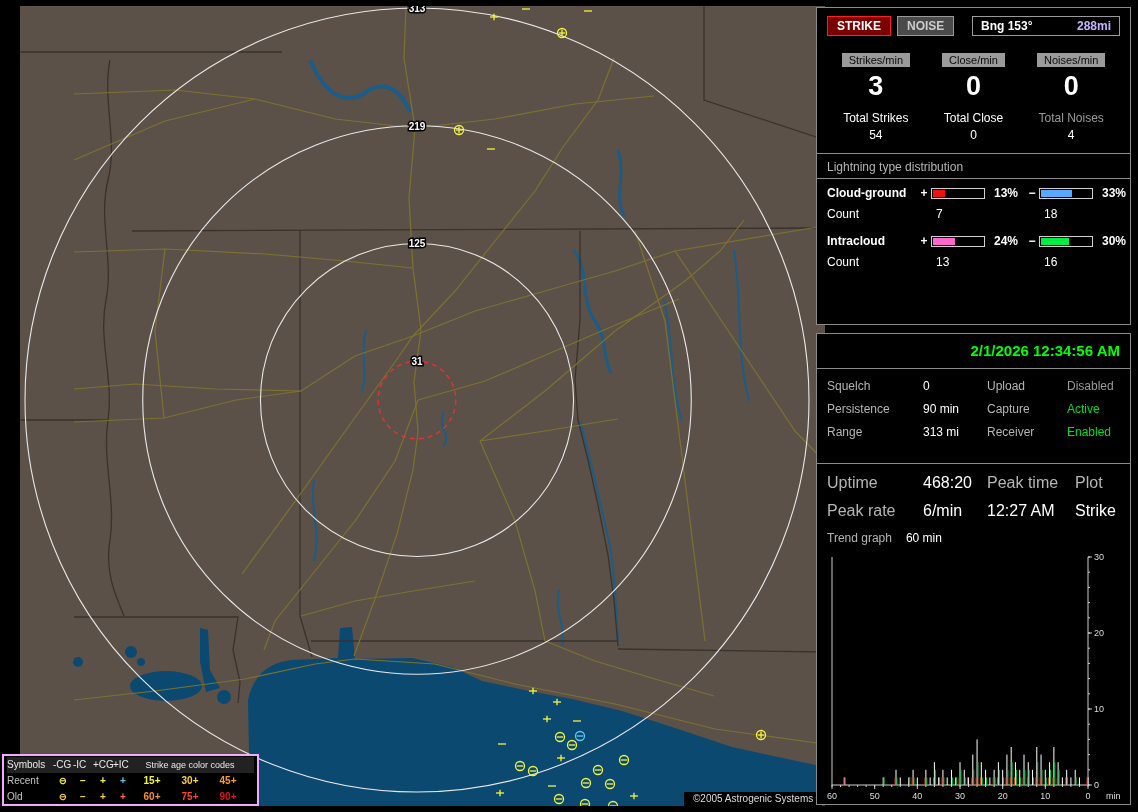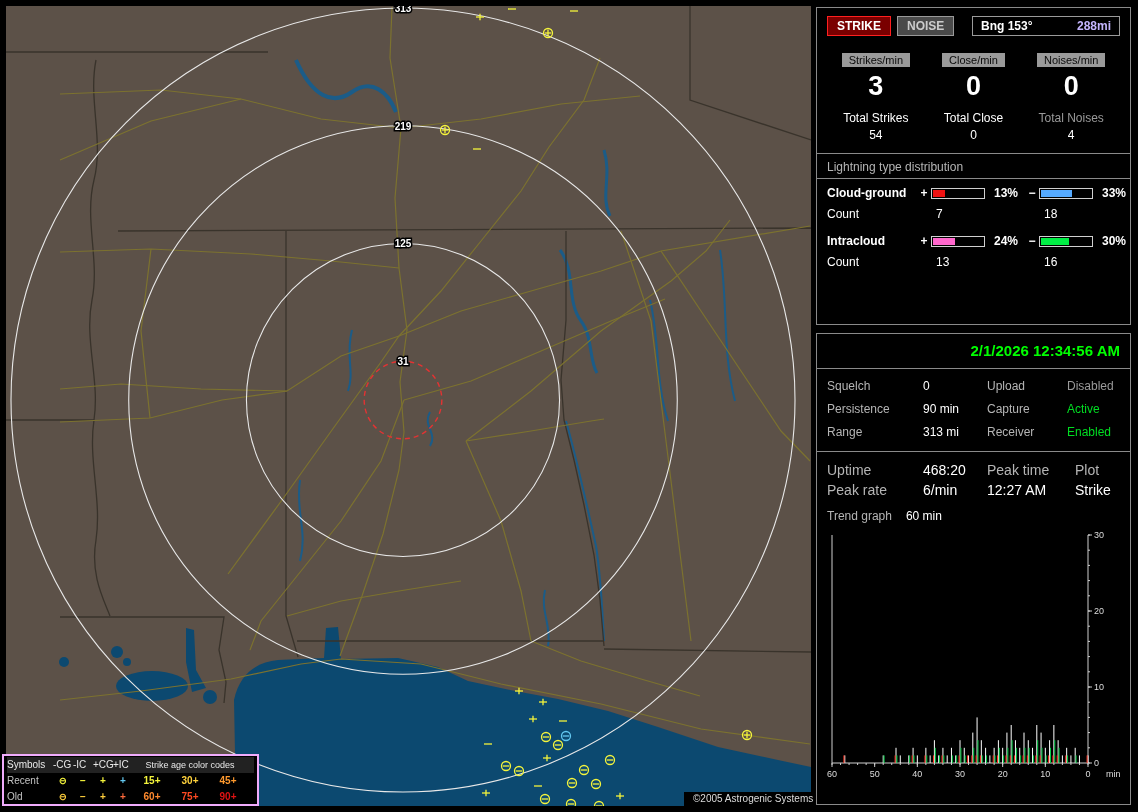--- a/index.html
+++ b/index.html
@@ -3,21 +3,21 @@
 <meta charset="utf-8">
 <style>
   * { box-sizing: border-box; }
   html,body { margin:0; padding:0; }
   body {
     width:1138px; height:812px; background:#000; position:relative; overflow:hidden;
     font-family:"Liberation Sans","DejaVu Sans",sans-serif; color:#fff;
   }
 
   
-  #map-wrap { position:absolute; left:6px; top:6px; width:805px; height:616px; background:#5c5148;text-align:center; }
+  #map-wrap { position:absolute; left:20px; top:6px; width:805px; height:616px; background:#5c5148;text-align:center; }
   #map-svg { display:block; }
   .ring-label { fill:#fff; stroke:#000; stroke-width:3px; paint-order:stroke; font-size:10px; font-weight:bold; font-family:"Liberation Sans",sans-serif; }
 
   
   #legend { position:absolute; left:2px; top:754px; width:257px; height:52px; background:#000;
             border:2px solid #f0abfc; font-size:10px; padding:1px 3px; }
   .lg-grid { display:grid; grid-template-columns:46px 20px 20px 20px 20px 38px 38px 38px; line-height:16px; }
   .lg-head { background:#222; }
   .lg-head span { color:#e8e8e8; }
   .lg-age-head { grid-column: span 3; text-align:center; white-space:nowrap; font-size:9px; }
@@ -52,24 +52,24 @@
 
   .dist-row { display:grid; grid-template-columns:90px 14px 58px 36px 14px 58px 32px; align-items:center; font-size:12px; margin-top:7px; }
   .dist-label { font-weight:bold; }
   .sign { font-weight:bold; text-align:center; }
   .pbar { width:54px; height:11px; border:1px solid #d0d0d0; background:#000; display:block; position:relative; }
   .pfill { position:absolute; left:1px; top:1px; bottom:1px; display:block; }
   .pct { font-weight:bold; padding-left:5px; }
   .cnt { padding-left:5px; }
 
   .dt { color:#00ff00; font-size:15px; font-weight:bold; padding:8px 10px 9px; border-bottom:1px solid #8a8a8a;text-align:right; }
-  .settings { padding:10px 10px 12px; border-bottom:1px solid #8a8a8a; display:grid;
+  .settings { padding:10px 10px 24px; border-bottom:1px solid #8a8a8a; display:grid;
               grid-template-columns:96px 64px 80px 1fr; row-gap:9px; font-size:12px; }
   .lbl { color:#b5b5b5; }
-  .stats { padding:10px 10px 2px; display:grid; grid-template-columns:96px 64px 88px 1fr; row-gap:4px; font-size:14px; }
+  .stats { padding:10px 10px 2px; display:grid; grid-template-columns:96px 64px 88px 1fr; row-gap:10px; font-size:16px; }
   .trendlbl { padding:9px 10px 0; font-size:12px; display:flex; gap:14px; }
   #trend-svg { display:block; margin:2px auto 0; }
   .axis-txt { fill:#dcdcdc; font-size:9px; font-family:"Liberation Sans",sans-serif; }
 </style>
 </head>
 <body>
 
 <div id="map-wrap">
   <svg id="map-svg" width="805" height="800" viewBox="6 6 805 800">
     <rect x="6" y="6" width="805" height="800" fill="#5c5148"></rect>

